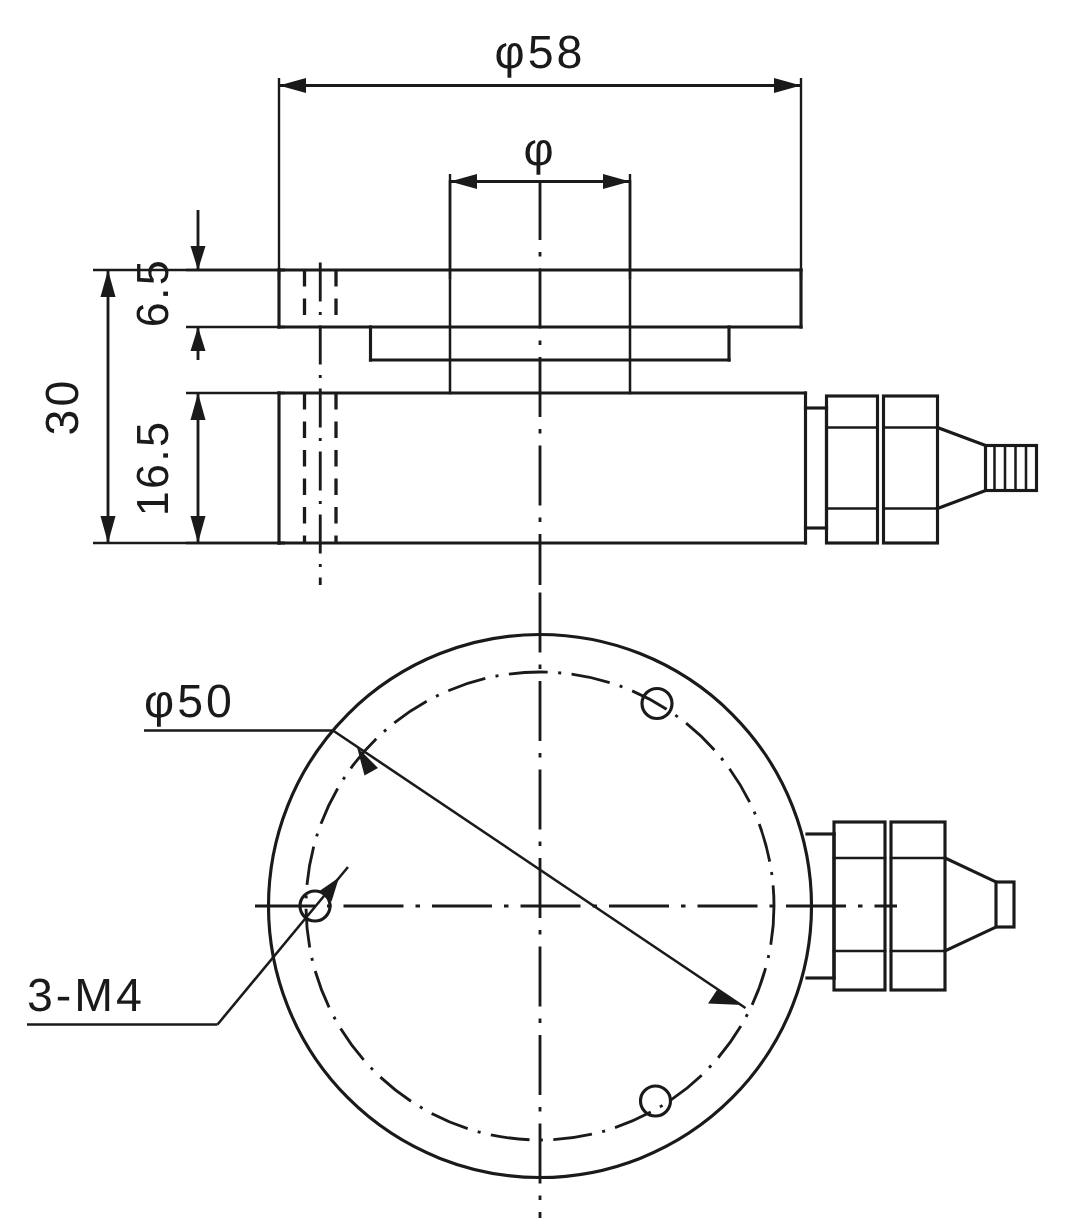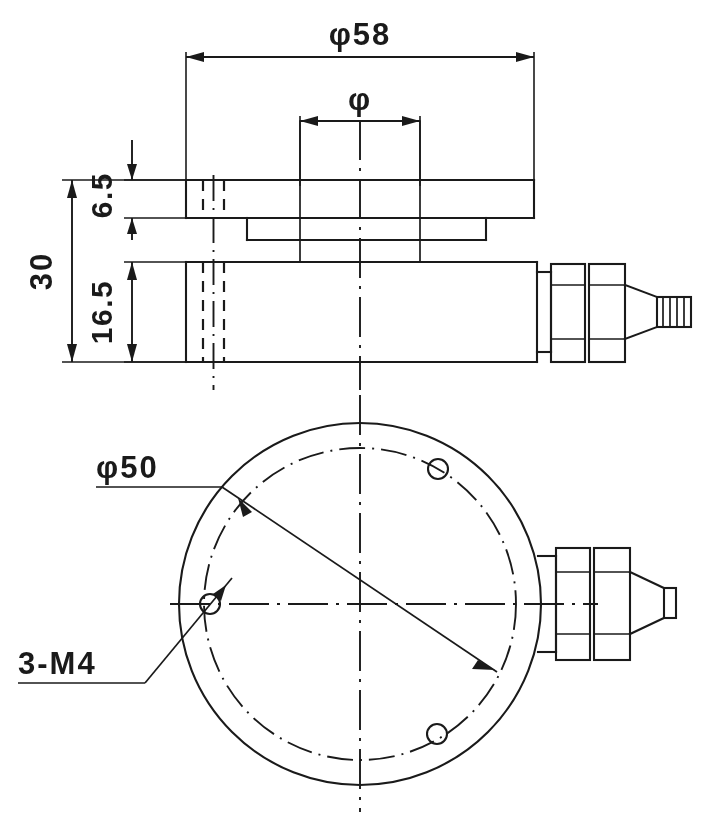--- a/index.html
+++ b/index.html
@@ -12,21 +12,20 @@
     width: 715px;
     height: 815px;
     font-family: "Liberation Sans", sans-serif;
     overflow: hidden;
   }
   #drawing-root {
     position: relative;
     width: 715px;
     height: 815px;
     background: #ffffff;
-    font-weight: bold;
   }
   svg#drawing {
     display: block;
     width: 715px;
     height: 815px;
   }
   .solid {
     fill: none;
     stroke: #1a1a1a;
     stroke-width: 2.1;

